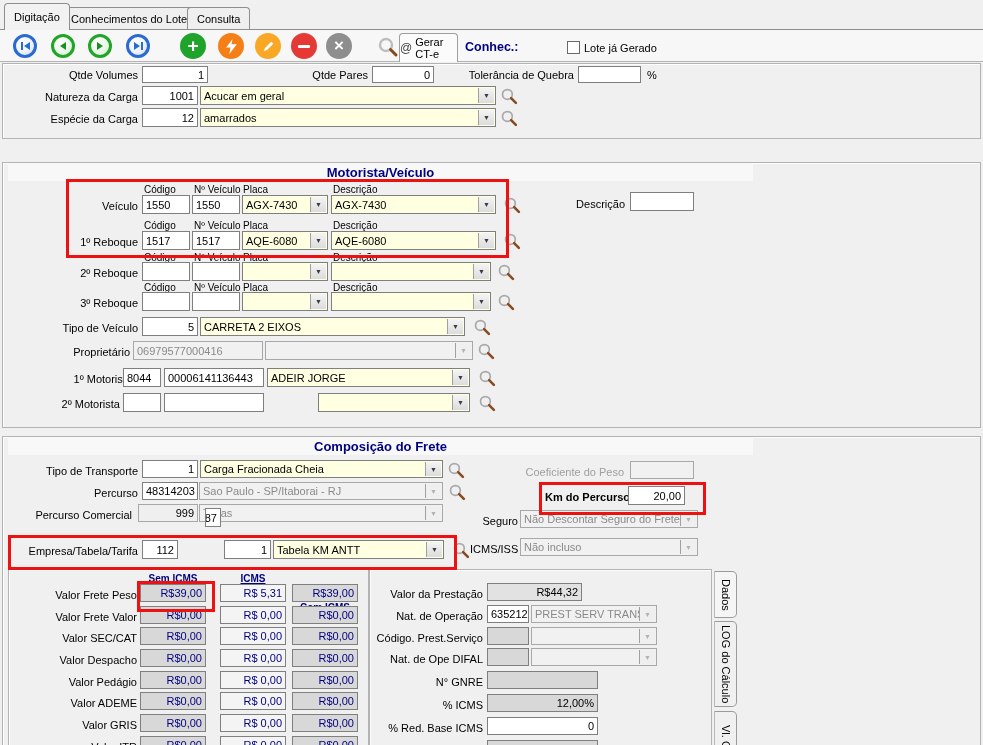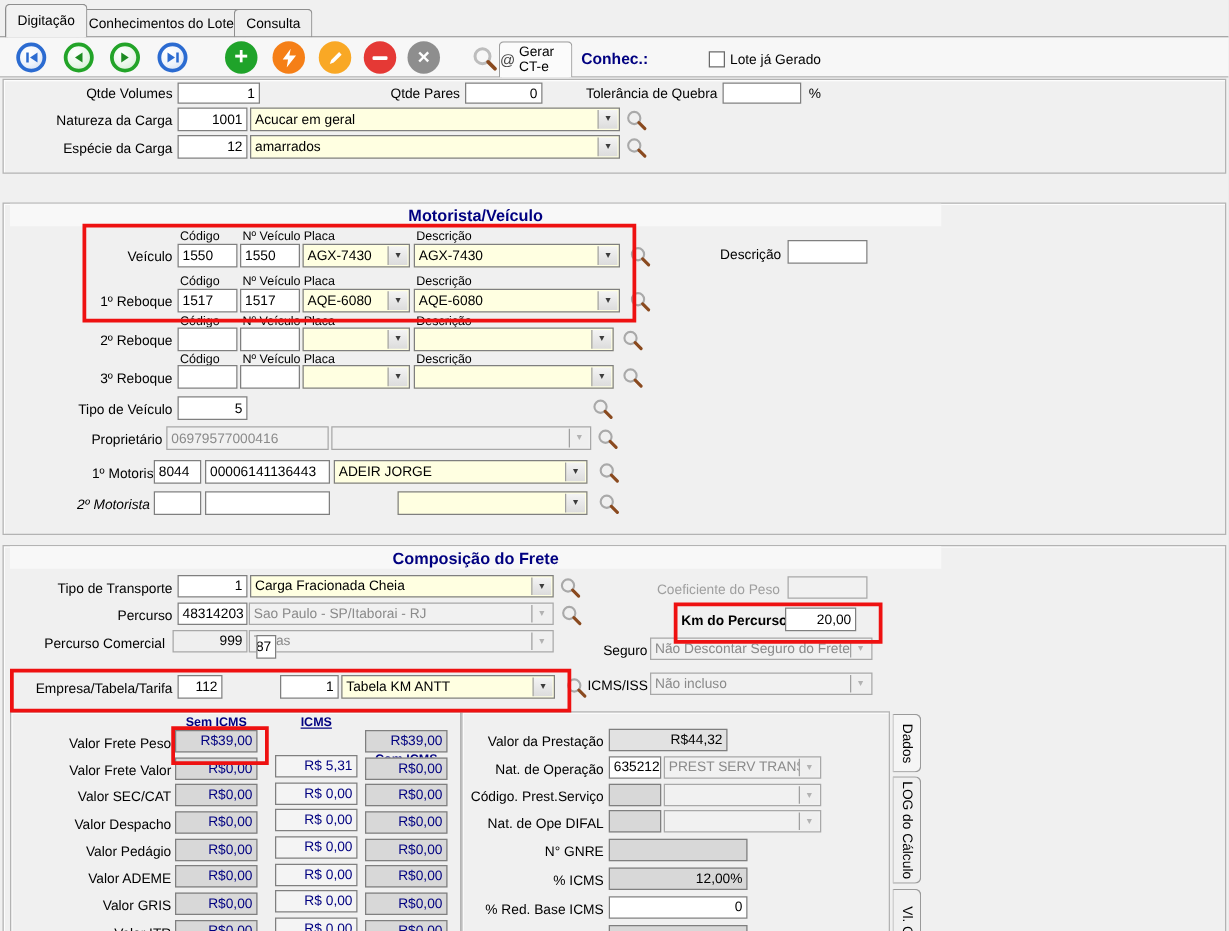--- a/index.html
+++ b/index.html
@@ -40,21 +40,21 @@
   .lbl{position:absolute;text-align:right;white-space:nowrap;line-height:14px;}
   .lft{text-align:left;}
   .graylbl{color:#9f9f9f;}
   .bold{font-weight:bold;}
   .fld{position:absolute;background:#fff;border:1px solid #7f7f7f;box-sizing:border-box;
     display:flex;align-items:center;padding:0 3px;white-space:nowrap;overflow:hidden;}
   .num{justify-content:flex-end;}
   .yellow{background:#ffffe1;}
   .dis{background:#f1f1f1;border-color:#a8a8a8;color:#8a8a8a;}
   .gray{background:#d8d8d8;}
-  .lgray{background:#f4f4f4;margin-top:20px;}
+  .lgray{background:#f4f4f4;}
   .gray2{background:#e2e2e2;}
   .navy{color:#000080;}
   .combo{padding-right:17px;}
   .dd{position:absolute;right:1px;top:1px;bottom:1px;width:15px;background:linear-gradient(#f4f4f4,#dcdcdc);
     border-left:1px solid #a0a0a0;display:flex;align-items:center;justify-content:center;cursor:pointer;}
   .dd::after{content:"▼";font-size:7px;color:#3c3c3c;}
   .dis .dd{background:#efefef;}
   .dis .dd::after{color:#b2b2b2;}
   .colh{position:absolute;font-size:10px;white-space:nowrap;}
   .tblh{position:absolute;font-size:10px;font-weight:bold;color:#000080;text-decoration:underline;text-align:center;}
@@ -243,20 +243,24 @@
       <span></span>
       <span class="dd"></span>
     </div>
   <svg class="mag" style="left:497px;top:293px;" viewBox="0 0 17 17">
       <circle cx="7" cy="7" r="4.6" fill="none" stroke="#a9a9a9" stroke-width="1.6"></circle>
       <line x1="10.5" y1="10.5" x2="15" y2="15" stroke="#8a4a1f" stroke-width="2.4" stroke-linecap="round"></line>
     </svg>
 
   <div class="lbl" style="left:20px;top:321px;width:118px;">Tipo de Veículo</div>
   <div class="fld num" style="left:142px;top:317px;width:56px;height:19px;">5</div>
+  <div class="fld yellow combo" style="left:200px;top:317px;width:265px;height:19px;">
+      <span>CARRETA 2 EIXOS</span>
+      <span class="dd"></span>
+    </div>
   <svg class="mag" style="left:473px;top:318px;" viewBox="0 0 17 17">
       <circle cx="7" cy="7" r="4.6" fill="none" stroke="#a9a9a9" stroke-width="1.6"></circle>
       <line x1="10.5" y1="10.5" x2="15" y2="15" stroke="#8a4a1f" stroke-width="2.4" stroke-linecap="round"></line>
     </svg>
 
   <div class="lbl" style="left:12px;top:345px;width:118px;">Proprietário</div>
   <div class="fld dis" style="left:133px;top:341px;width:130px;height:19px;">06979577000416</div>
   <div class="fld dis combo" style="left:265px;top:341px;width:208px;height:19px;">
       <span></span>
       <span class="dd"></span>
@@ -271,21 +275,21 @@
   <div class="fld" style="left:164px;top:368px;width:100px;height:19px;">00006141136443</div>
   <div class="fld yellow combo" style="left:267px;top:368px;width:203px;height:19px;">
       <span>ADEIR JORGE</span>
       <span class="dd"></span>
     </div>
   <svg class="mag" style="left:478px;top:369px;" viewBox="0 0 17 17">
       <circle cx="7" cy="7" r="4.6" fill="none" stroke="#a9a9a9" stroke-width="1.6"></circle>
       <line x1="10.5" y1="10.5" x2="15" y2="15" stroke="#8a4a1f" stroke-width="2.4" stroke-linecap="round"></line>
     </svg>
 
-  <div class="lbl" style="left:20px;top:397px;width:100px;font-style:italic;">2º Motorista</div>
+  <div class="lbl" style="left:20px;top:397px;width:100px;">2º Motorista</div>
   <div class="fld" style="left:123px;top:393px;width:38px;height:19px;"></div>
   <div class="fld" style="left:164px;top:393px;width:100px;height:19px;"></div>
   <div class="fld yellow combo" style="left:318px;top:393px;width:152px;height:19px;">
       <span></span>
       <span class="dd"></span>
     </div>
   <svg class="mag" style="left:478px;top:394px;" viewBox="0 0 17 17">
       <circle cx="7" cy="7" r="4.6" fill="none" stroke="#a9a9a9" stroke-width="1.6"></circle>
       <line x1="10.5" y1="10.5" x2="15" y2="15" stroke="#8a4a1f" stroke-width="2.4" stroke-linecap="round"></line>
     </svg>

